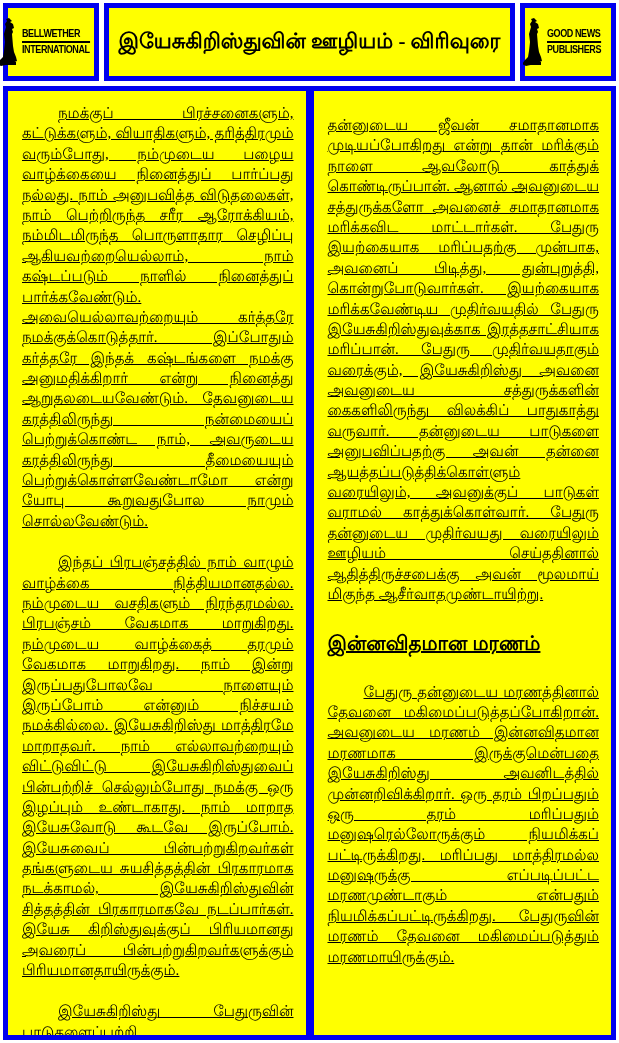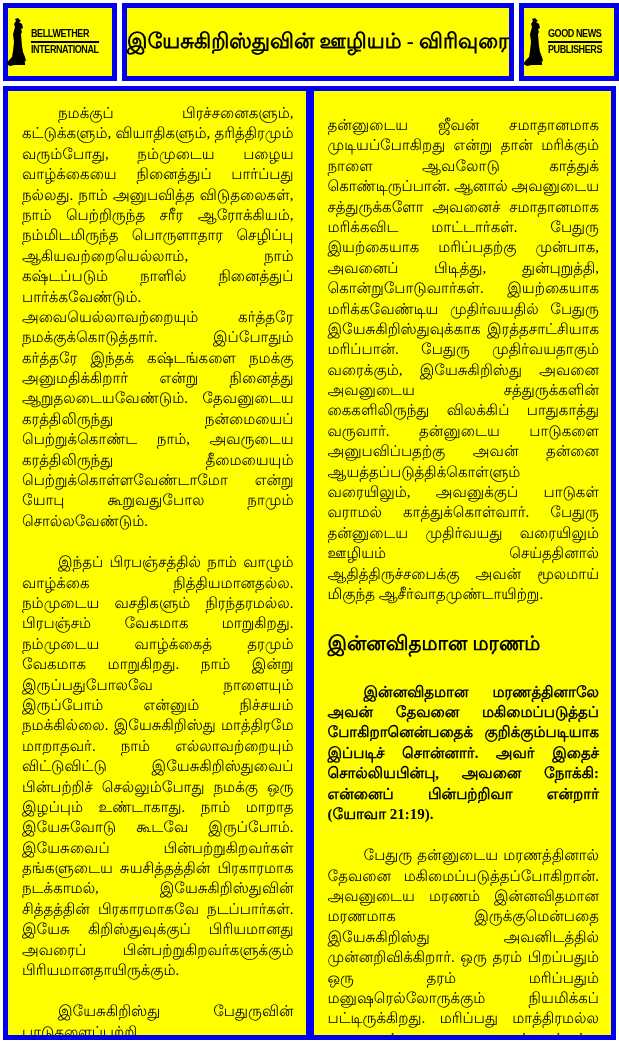--- a/index.html
+++ b/index.html
@@ -11,42 +11,42 @@
   .page{
     box-sizing:border-box;width:619px;height:1043px;
     padding:3px;display:flex;flex-direction:column;gap:5px;background:#ffffff;
   }
   
   .header-row{display:flex;gap:5px;height:78px;flex:0 0 auto;}
   .hbox{
     box-sizing:border-box;background:#FFFF00;border:5px solid #0000EE;
     display:flex;align-items:center;justify-content:center;
   }
-  .logo-box{width:114px;gap:4px;padding:0;}
+  .logo-box{width:96px;gap:4px;padding:0;}
   .title-box{flex:1;flex-direction:column;gap:3px;}
   .logo-figure{flex:0 0 auto;display:flex;align-items:flex-end;}
   .logo-text{display:flex;flex-direction:column;line-height:1.05;}
   .logo-line{
     font-family:"Liberation Sans","DejaVu Sans",sans-serif;
     font-weight:bold;font-size:11px;color:#000;letter-spacing:-0.5px;
     transform:scaleX(0.82);transform-origin:left center;white-space:nowrap;
   }
   .logo-line.underlined{border-bottom:2px solid #000;padding-bottom:1px;margin-bottom:1px;}
   .title-tamil{
     font-size:21px;font-weight:bold;color:#000;white-space:nowrap;
     font-family:"Liberation Serif","DejaVu Serif",serif;
   }
   .title-english{
     font-family:"Liberation Sans","DejaVu Sans",sans-serif;
     font-size:16px;font-weight:bold;color:#000;letter-spacing:1px;white-space:nowrap;
   }
   
   .body-row{
     flex:1;display:flex;box-sizing:border-box;
-    border:5px solid #0000EE;background:#FFFF00;min-height:0;
+    border:5px solid #0000EE;background:#FFFF00;min-height:0;text-decoration:underline;
   }
   .column{
     box-sizing:border-box;flex:1;padding:12px 12px 0 14px;overflow:hidden;
     font-size:15px;line-height:1.36;color:#000;text-align:justify;
   }
   .column-left{border-right:8px solid #0000EE;}
   .column-right{padding-top:24px;}
   .para{margin:0 0 21px 0;text-indent:2.4em;}
   .para.no-indent{text-indent:0;}
   .para.bold{font-weight:bold;}
@@ -97,19 +97,18 @@
 
     <div class="column column-left">
       <p class="para">நமக்குப் பிரச்சனைகளும், கட்டுக்களும், வியாதிகளும், தரித்திரமும் வரும்போது, நம்முடைய பழைய வாழ்க்கையை நினைத்துப் பார்ப்பது நல்லது. நாம் அனுபவித்த விடுதலைகள், நாம் பெற்றிருந்த சரீர ஆரோக்கியம், நம்மிடமிருந்த பொருளாதார செழிப்பு ஆகியவற்றையெல்லாம், நாம் கஷ்டப்படும் நாளில் நினைத்துப் பார்க்கவேண்டும். அவையெல்லாவற்றையும் கர்த்தரே நமக்குக்கொடுத்தார். இப்போதும் கர்த்தரே இந்தக் கஷ்டங்களை நமக்கு அனுமதிக்கிறார் என்று நினைத்து ஆறுதலடையவேண்டும். தேவனுடைய கரத்திலிருந்து நன்மையைப் பெற்றுக்கொண்ட நாம், அவருடைய கரத்திலிருந்து தீமையையும் பெற்றுக்கொள்ளவேண்டாமோ என்று யோபு கூறுவதுபோல நாமும் சொல்லவேண்டும்.</p>
       <p class="para">இந்தப் பிரபஞ்சத்தில் நாம் வாழும் வாழ்க்கை நித்தியமானதல்ல. நம்முடைய வசதிகளும் நிரந்தரமல்ல. பிரபஞ்சம் வேகமாக மாறுகிறது. நம்முடைய வாழ்க்கைத் தரமும் வேகமாக மாறுகிறது. நாம் இன்று இருப்பதுபோலவே நாளையும் இருப்போம் என்னும் நிச்சயம் நமக்கில்லை. இயேசுகிறிஸ்து மாத்திரமே மாறாதவர். நாம் எல்லாவற்றையும் விட்டுவிட்டு இயேசுகிறிஸ்துவைப் பின்பற்றிச் செல்லும்போது நமக்கு ஒரு இழப்பும் உண்டாகாது. நாம் மாறாத இயேசுவோடு கூடவே இருப்போம். இயேசுவைப் பின்பற்றுகிறவர்கள் தங்களுடைய சுயசித்தத்தின் பிரகாரமாக நடக்காமல், இயேசுகிறிஸ்துவின் சித்தத்தின் பிரகாரமாகவே நடப்பார்கள். இயேசு கிறிஸ்துவுக்குப் பிரியமானது அவரைப் பின்பற்றுகிறவர்களுக்கும் பிரியமானதாயிருக்கும்.</p>
       <p class="para">இயேசுகிறிஸ்து பேதுருவின் பாடுகளைப்பற்றி முன்னறிவிக்கும்போது, அவன் முதிர்வயதுள்ளவனாகும்போது, அது அவனுக்கு உண்டாகும் என்று சொல்லுகிறார். பேதுரு இந்த உலகத்தில் இயேசுகிறிஸ்துவின் ஊழியத்தை தன்னுடைய முதிர்வயதுவரையிலும் தொடர்ந்து செய்துகொண்டிருப்பான்.</p>
     </div>
 
     <div class="column column-right">
       <p class="para no-indent">தன்னுடைய ஜீவன் சமாதானமாக முடியப்போகிறது என்று தான் மரிக்கும் நாளை ஆவலோடு காத்துக் கொண்டிருப்பான். ஆனால் அவனுடைய சத்துருக்களோ அவனைச் சமாதானமாக மரிக்கவிட மாட்டார்கள். பேதுரு இயற்கையாக மரிப்பதற்கு முன்பாக, அவனைப் பிடித்து, துன்புறுத்தி, கொன்றுபோடுவார்கள். இயற்கையாக மரிக்கவேண்டிய முதிர்வயதில் பேதுரு இயேசுகிறிஸ்துவுக்காக இரத்தசாட்சியாக மரிப்பான். பேதுரு முதிர்வயதாகும் வரைக்கும், இயேசுகிறிஸ்து அவனை அவனுடைய சத்துருக்களின் கைகளிலிருந்து விலக்கிப் பாதுகாத்து வருவார். தன்னுடைய பாடுகளை அனுபவிப்பதற்கு அவன் தன்னை ஆயத்தப்படுத்திக்கொள்ளும் வரையிலும், அவனுக்குப் பாடுகள் வராமல் காத்துக்கொள்வார். பேதுரு தன்னுடைய முதிர்வயது வரையிலும் ஊழியம் செய்ததினால் ஆதித்திருச்சபைக்கு அவன் மூலமாய் மிகுந்த ஆசீர்வாதமுண்டாயிற்று.</p>
       <div class="section-heading">இன்னவிதமான மரணம்</div>
-      <p class="para bold">இன்னவிதமான மரணத்தினாலே அவன் தேவனை மகிமைப்படுத்தப் போகிறானென்பதைக் குறிக்கும்படியாக இப்படிச் சொன்னார். அவர் இதைச் சொல்லியபின்பு, அவனை நோக்கி: என்னைப் பின்பற்றிவா என்றார் (யோவா 21:19).</p>
       <p class="para">பேதுரு தன்னுடைய மரணத்தினால் தேவனை மகிமைப்படுத்தப்போகிறான். அவனுடைய மரணம் இன்னவிதமான மரணமாக இருக்குமென்பதை இயேசுகிறிஸ்து அவனிடத்தில் முன்னறிவிக்கிறார். ஒரு தரம் பிறப்பதும் ஒரு தரம் மரிப்பதும் மனுஷரெல்லோருக்கும் நியமிக்கப் பட்டிருக்கிறது. மரிப்பது மாத்திரமல்ல மனுஷருக்கு எப்படிப்பட்ட மரணமுண்டாகும் என்பதும் நியமிக்கப்பட்டிருக்கிறது. பேதுருவின் மரணம் தேவனை மகிமைப்படுத்தும் மரணமாயிருக்கும்.</p>
     </div>
 
   </div>
 
 </div>
 
 </body></html>

